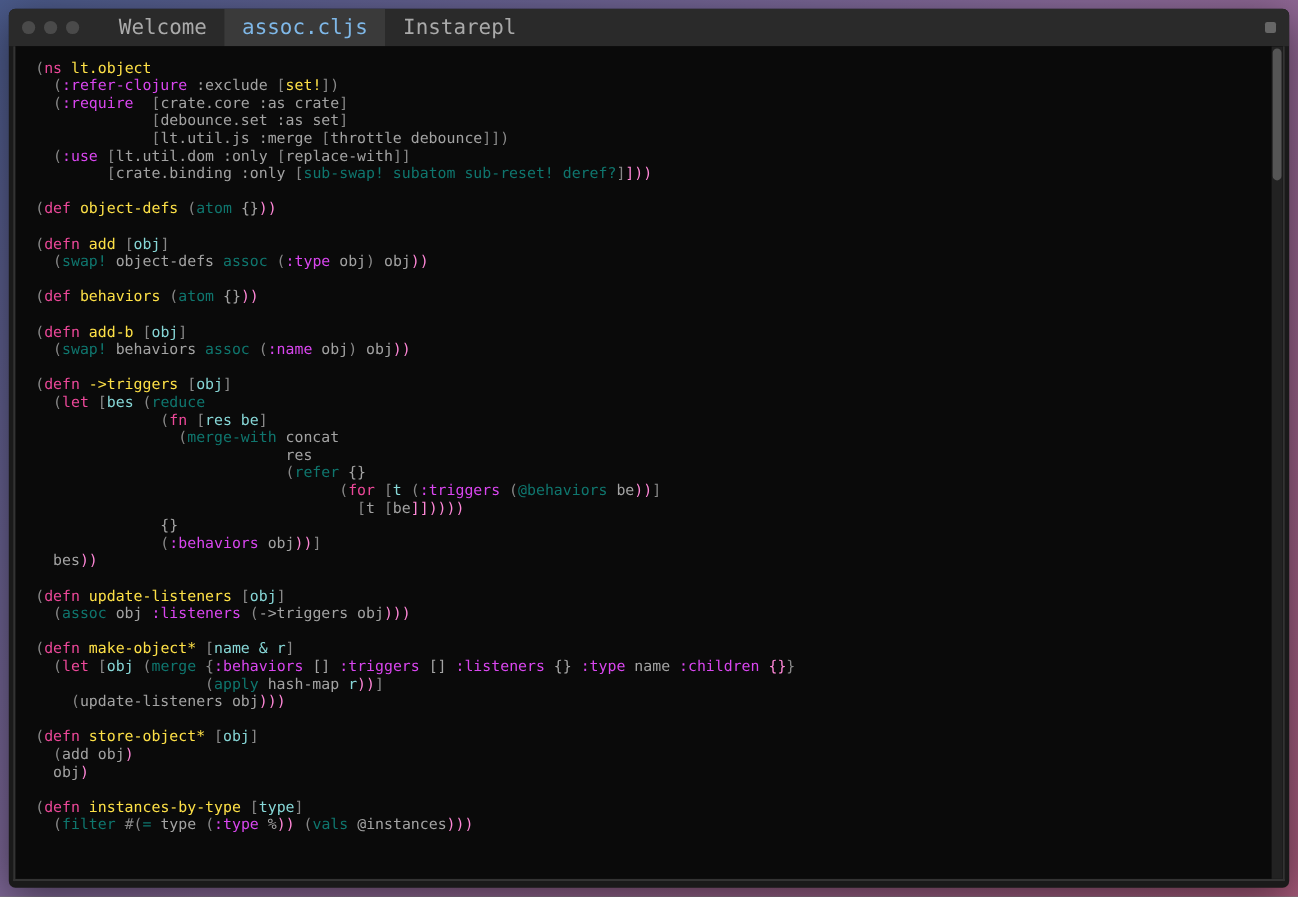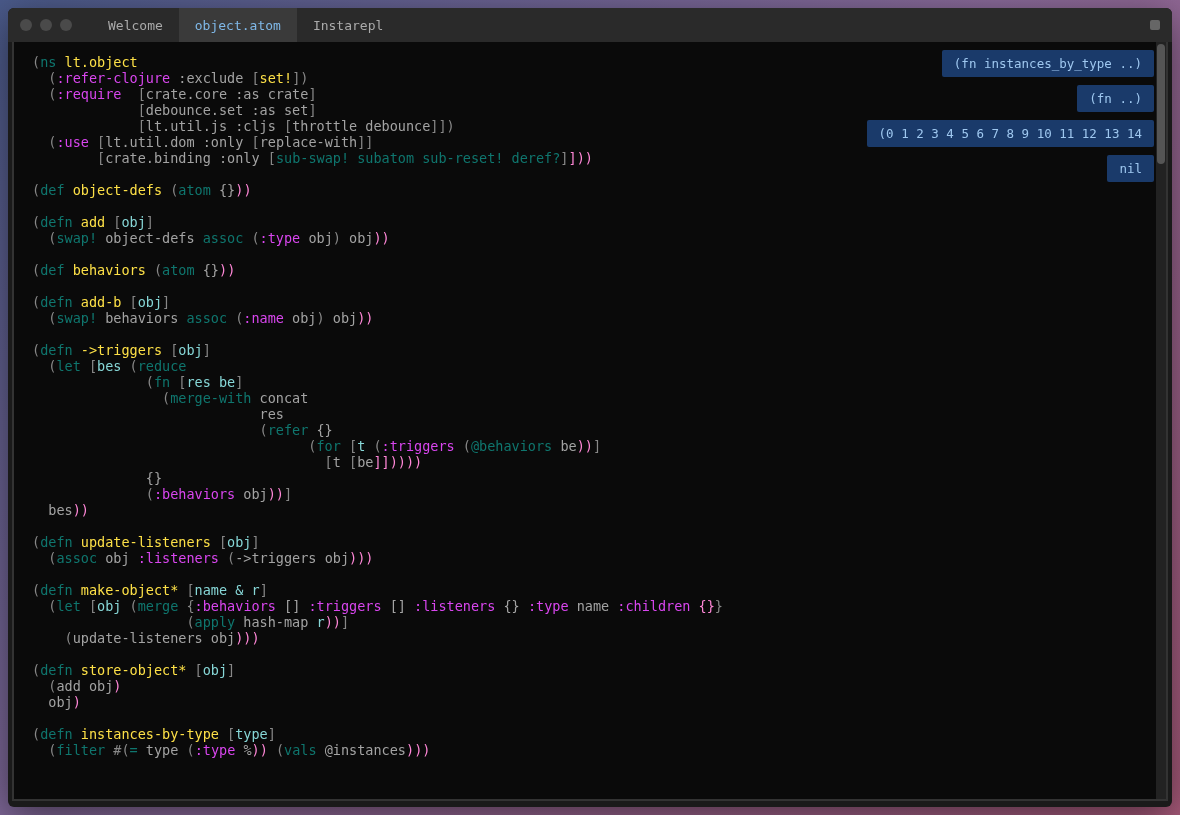--- a/index.html
+++ b/index.html
@@ -35,21 +35,21 @@
   .traffic-lights { display: flex; gap: 8px; margin-right: 12px; }
   .traffic-light {
     width: 12px; height: 12px; border-radius: 50%;
     background: #4a4a4a;
   }
   .tabs { display: flex; gap: 0; height: 100%; align-items: stretch; }
   .tab {
     display: flex; align-items: center;
     padding: 0 16px;
     color: #aaa;
-    font-size: 13px;
+    font-size: 19px;
     cursor: pointer;
   }
   .tab.active {
     background: #3a3a3a;
     color: #7fb8e8;
   }
   .titlebar-right {
     margin-left: auto;
     display: flex;
     align-items: center;
@@ -104,54 +104,54 @@
     position: absolute;
     top: 2px;
     left: 1px;
     right: 1px;
     height: 120px;
     background: #555;
     border-radius: 4px;
   }
   
   .p  { color: #888; }       
-  .kw { color: #0f766e; }    
+  .kw { color: #ec4899; }    
   .sym{ color: #a3a3a3; }    
   .fn { color: #0f766e; }    
   .str{ color: #d946ef; }
   .hl { color: #ff87d7; }    
   .cy { color: #87d7d7; }    
   .wht{ color: #fde047; font-weight: 500; }
 </style>
 </head>
 <body>
 
 <div class="window">
   <div class="titlebar">
     <div class="traffic-lights">
       <div class="traffic-light"></div>
       <div class="traffic-light"></div>
       <div class="traffic-light"></div>
     </div>
     <div class="tabs">
       <div class="tab">Welcome</div>
-      <div class="tab active">object.atom</div>
+      <div class="tab active">assoc.cljs</div>
       <div class="tab">Instarepl</div>
     </div>
     <div class="titlebar-right">
       <div class="square-indicator"></div>
     </div>
   </div>
 
   <div class="editor-wrap">
     <div class="editor"><span class="p">(</span><span class="kw">ns</span><span class="wht"> lt.object</span>
 <span class="p">  (</span><span class="str">:refer-clojure</span><span class="sym"> :exclude </span><span class="p">[</span><span class="wht">set!</span><span class="p">]</span><span class="p">)</span>
 <span class="p">  (</span><span class="str">:require</span><span class="p">  [</span><span class="sym">crate.core</span><span class="sym"> :as </span><span class="sym">crate</span><span class="p">]</span>
 <span class="p">             [</span><span class="sym">debounce.set</span><span class="sym"> :as </span><span class="sym">set</span><span class="p">]</span>
-<span class="p">             [</span><span class="sym">lt.util.js</span><span class="sym"> :cljs </span><span class="p">[</span><span class="sym">throttle debounce</span><span class="p">]</span><span class="p">]</span><span class="p">)</span>
+<span class="p">             [</span><span class="sym">lt.util.js</span><span class="sym"> :merge </span><span class="p">[</span><span class="sym">throttle debounce</span><span class="p">]</span><span class="p">]</span><span class="p">)</span>
 <span class="p">  (</span><span class="str">:use</span><span class="p"> [</span><span class="sym">lt.util.dom</span><span class="sym"> :only </span><span class="p">[</span><span class="sym">replace-with</span><span class="p">]</span><span class="p">]</span>
 <span class="p">        [</span><span class="sym">crate.binding</span><span class="sym"> :only </span><span class="p">[</span><span class="fn">sub-swap! subatom sub-reset! deref?</span><span class="p">]</span><span class="hl">]</span><span class="hl">)</span><span class="hl">)</span>
 
 <span class="p">(</span><span class="kw">def</span><span class="wht"> object-defs </span><span class="p">(</span><span class="fn">atom</span><span class="sym"> {}</span><span class="hl">)</span><span class="hl">)</span>
 
 <span class="p">(</span><span class="kw">defn</span><span class="wht"> add </span><span class="p">[</span><span class="cy">obj</span><span class="p">]</span>
 <span class="p">  (</span><span class="fn">swap!</span><span class="sym"> object-defs </span><span class="fn">assoc</span><span class="p"> (</span><span class="str">:type</span><span class="sym"> obj</span><span class="p">)</span><span class="sym"> obj</span><span class="hl">)</span><span class="hl">)</span>
 
 <span class="p">(</span><span class="kw">def</span><span class="wht"> behaviors </span><span class="p">(</span><span class="fn">atom</span><span class="sym"> {}</span><span class="hl">)</span><span class="hl">)</span>
 
@@ -178,24 +178,18 @@
 <span class="p">                   (</span><span class="fn">apply</span><span class="sym"> hash-map </span><span class="cy">r</span><span class="hl">)</span><span class="hl">)</span><span class="p">]</span>
 <span class="p">    (</span><span class="sym">update-listeners</span><span class="sym"> obj</span><span class="hl">)</span><span class="hl">)</span><span class="hl">)</span>
 
 <span class="p">(</span><span class="kw">defn</span><span class="wht"> store-object* </span><span class="p">[</span><span class="cy">obj</span><span class="p">]</span>
 <span class="p">  (</span><span class="sym">add</span><span class="sym"> obj</span><span class="hl">)</span>
 <span class="sym">  obj</span><span class="hl">)</span>
 
 <span class="p">(</span><span class="kw">defn</span><span class="wht"> instances-by-type </span><span class="p">[</span><span class="cy">type</span><span class="p">]</span>
 <span class="p">  (</span><span class="fn">filter</span><span class="p"> #(</span><span class="fn">=</span><span class="sym"> type </span><span class="p">(</span><span class="str">:type</span><span class="sym"> %</span><span class="hl">)</span><span class="hl">)</span><span class="p"> (</span><span class="fn">vals</span><span class="sym"> @instances</span><span class="hl">)</span><span class="hl">)</span><span class="hl">)</span></div>
 
-    <div class="hints">
-      <div class="hint">(fn instances_by_type ..)</div>
-      <div class="hint">(fn  ..)</div>
-      <div class="hint">(0 1 2 3 4 5 6 7 8 9 10 11 12 13 14</div>
-      <div class="hint">nil</div>
-    </div>
 
     <div class="scrollbar">
       <div class="scrollthumb"></div>
     </div>
   </div>
 </div>
 
 </body></html>

